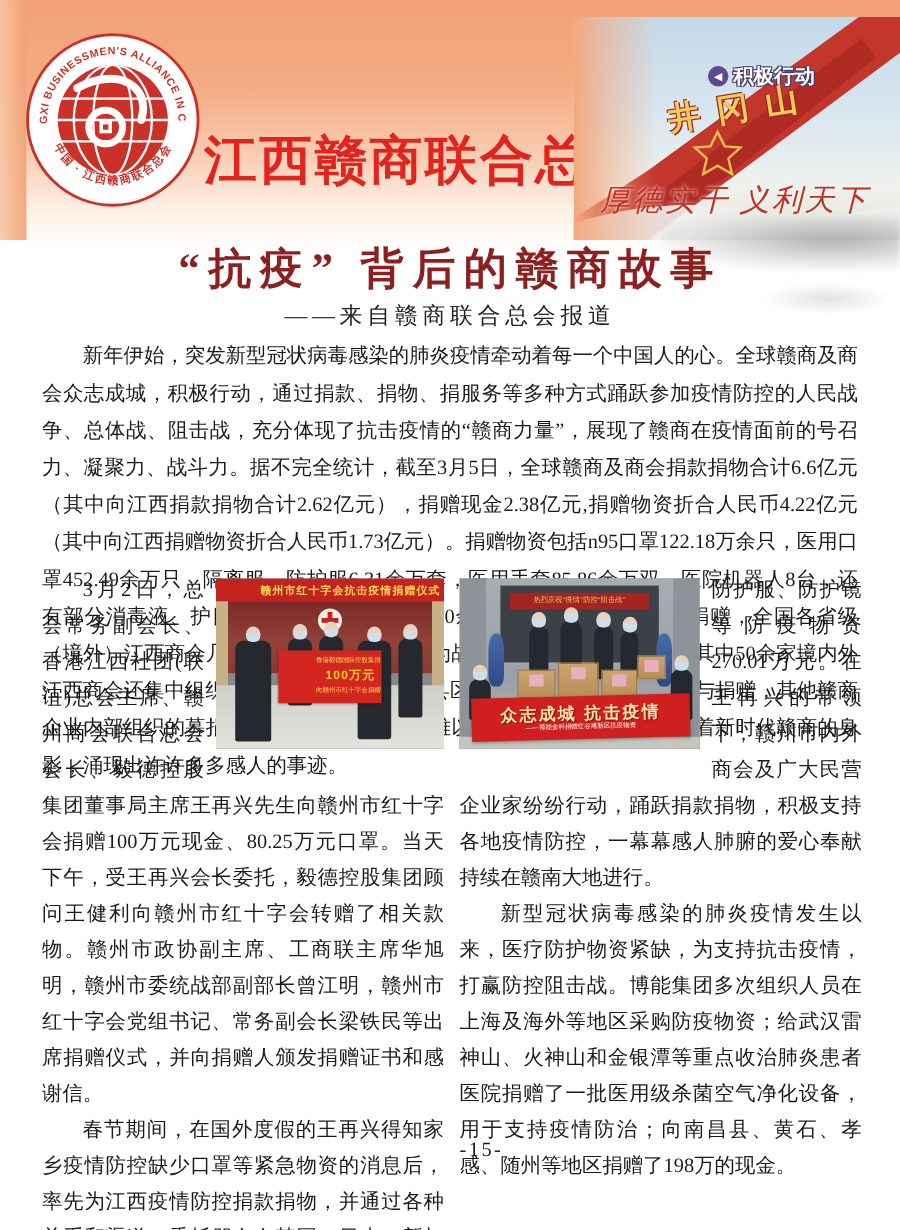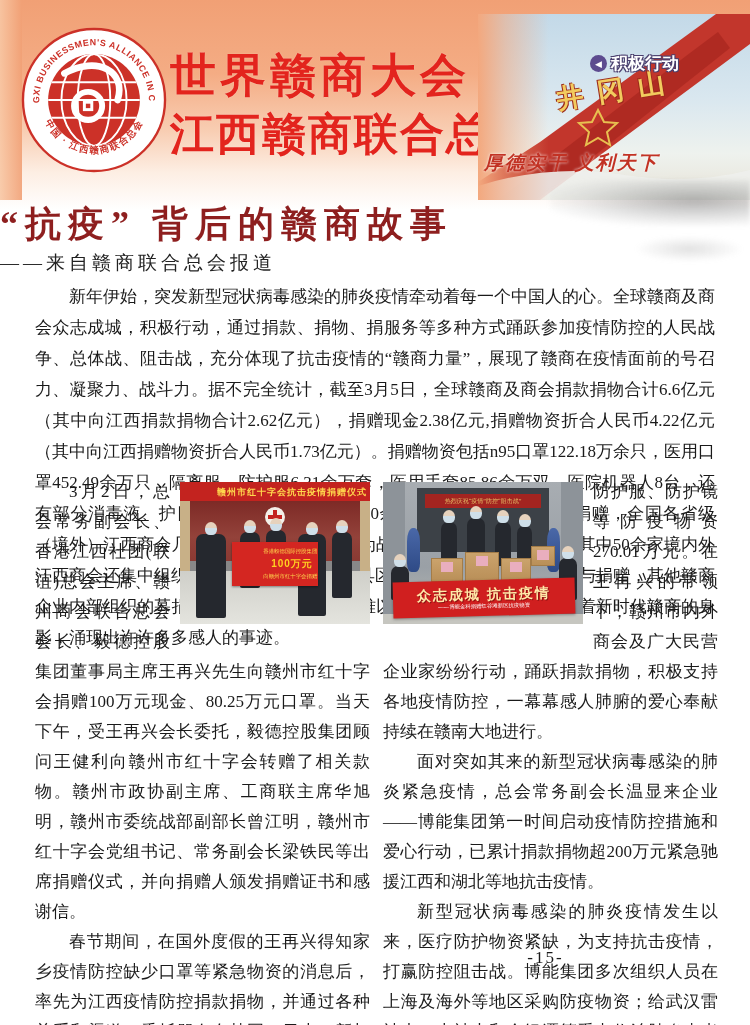--- a/index.html
+++ b/index.html
@@ -27,35 +27,35 @@
   .hphoto svg{position:absolute;inset:0;}
   .badge{position:absolute;left:112px;top:38px;display:flex;align-items:center;gap:4px;}
   .badge .tri{width:17px;height:17px;border-radius:50%;background:#5d4b8f;color:#ffffff;
               font-size:9px;display:flex;align-items:center;justify-content:center;
               font-family:"Liberation Sans",sans-serif;}
   .badge .lbl{font-family:"Liberation Sans","DejaVu Sans",sans-serif;font-weight:700;font-size:17px;color:#ffffff;
               text-shadow:1px 1px 0 #4a3f6e,-1px 1px 0 #4a3f6e,1px -1px 0 #4a3f6e,-1px -1px 0 #4a3f6e;}
   .monument-name{position:absolute;left:78px;top:58px;font-size:27px;font-weight:700;color:#f2cb5e;
               letter-spacing:14px;transform:rotate(-9deg);white-space:nowrap;
               text-shadow:1px 1px 0 #9c2a1c,-1px -1px 0 #9c2a1c;}
-  .slogan{position:absolute;left:6px;top:136px;font-size:19px;font-weight:700;color:#c23224;
+  .slogan{position:absolute;left:22px;top:136px;font-size:25px;font-weight:400;color:#c23224;
               letter-spacing:2px;white-space:nowrap;font-style:italic;
               text-shadow:0 0 3px rgba(255,255,255,.9);}
 
   
   .ink1{position:absolute;right:0;top:180px;width:200px;height:46px;
         background:radial-gradient(ellipse at 72% 45%,rgba(110,110,110,.5),rgba(150,150,150,.18) 55%,transparent 78%);
         filter:blur(2px);}
   .ink2{position:absolute;right:6px;top:236px;width:110px;height:26px;
         background:radial-gradient(ellipse,rgba(150,150,150,.28),transparent 70%);filter:blur(2px);}
 
   
-  .art-title{position:absolute;left:0;top:200px;width:750px;
+  .art-title{position:absolute;left:0;top:200px;width:750px;text-align:center;
              font-size:36px;font-weight:900;color:#8e1f1f;letter-spacing:7px;white-space:nowrap;}
-  .art-subtitle{position:absolute;left:0;top:250px;width:750px;text-align:left;
+  .art-subtitle{position:absolute;left:0;top:250px;width:750px;text-align:center;
              font-size:19px;color:#222222;letter-spacing:4px;}
 
   
   .intro{position:absolute;left:35px;top:281px;width:680px;font-size:17px;line-height:31px;
          text-align:justify;text-indent:2em;}
   .col{position:absolute;top:477px;width:335px;font-size:17px;line-height:30px;text-align:justify;}
   .col.left{left:35px;} .col.right{left:383px;}
   .para{margin:0;text-indent:2em;}
   .para.noindent{text-indent:0;}
 
@@ -102,21 +102,21 @@
   .boxx .lab{position:absolute;left:50%;top:3px;transform:translateX(-50%);width:12px;height:10px;background:#e9aebe;}
   .ph2-banner{position:absolute;left:10px;top:98px;width:182px;height:36px;background:#d01f1f;
       transform:rotate(-1.5deg);z-index:6;display:flex;flex-direction:column;align-items:center;
       justify-content:center;box-shadow:0 1px 3px rgba(0,0,0,.35);}
   .ph2-banner .main{font-size:14px;font-weight:900;color:#ffe9a8;letter-spacing:2px;line-height:15px;
       white-space:nowrap;font-family:"Liberation Sans",sans-serif;
       text-shadow:1px 1px 0 #8e1212;}
   .ph2-banner .sub{font-size:6px;color:#ffffff;line-height:8px;white-space:nowrap;transform:scale(.9);}
   .ph2-ground{position:absolute;left:0;bottom:0;width:100%;height:10px;background:#c6c6c0;}
 
-  .page-number{position:absolute;left:383px;top:948px;width:325px;text-align:center;font-size:17px;
+  .page-number{position:absolute;left:383px;top:948px;width:325px;text-align:left;font-size:17px;
       letter-spacing:2px;color:#1a1a1a;}
 </style>
 </head>
 <body>
 
 <div class="page">
 
   <div class="header">
     <div class="header-light-left"></div>
 
@@ -144,21 +144,20 @@
         <rect x="44.5" y="52.5" width="3" height="3" fill="#cc3128"></rect>
         <text font-size="6" font-weight="bold" fill="#cc3128" letter-spacing="0.4" font-family="Liberation Sans, DejaVu Sans, sans-serif">
           <textPath href="#arcTop" startOffset="50%" text-anchor="middle">JIANGXI BUSINESSMEN'S ALLIANCE IN CHINA</textPath>
         </text>
         <text font-size="6.4" font-weight="bold" fill="#cc3128" letter-spacing="1" font-family="Liberation Sans, DejaVu Sans, sans-serif">
           <textPath href="#arcBot" startOffset="50%" text-anchor="middle">中国 · 江西赣商联合总会</textPath>
         </text>
       </svg>
     </div>
 
-    <div class="hdr-title l1">世界赣商大会</div>
     <div class="hdr-title l2">江西赣商联合总会</div>
 
     <div class="hphoto">
       <div class="sky"></div>
       <svg viewBox="0 0 272 186" width="272" height="186">
         <path d="M 0,186 L 0,168 62,128 238,0 272,0 272,30 86,168 62,186 Z" fill="#c2362c"></path>
         <path d="M 20,186 L 208,42 240,18 252,34 96,158 58,186 Z" fill="#a8271f" opacity="0.75"></path>
         <path d="M 120,96 l 6,12 13,1 -10,9 3,13 -12,-7 -12,7 3,-13 -10,-9 13,-1 Z" fill="none" stroke="#e8c050" stroke-width="2"></path>
         <path d="M 0,186 L 0,172 Q 70,150 140,160 Q 210,172 272,156 L 272,186 Z" fill="#eef0ec" opacity="0.9"></path>
       </svg>
@@ -257,20 +256,19 @@
             <span class="lab"></span>
           </div>
         <div class="ph2-banner">
           <span class="main">众志成城  抗击疫情</span>
           <span class="sub">——博能金科捐赠红谷滩新区抗疫物资</span>
         </div>
         <div class="ph2-ground"></div>
       </div>
       <span>防护服、防护镜等防疫物资270.01万元。在王再兴的带领下，赣州市内外商会及广大民营企业家纷纷行动，踊跃捐款捐物，积极支持各地疫情防控，一幕幕感人肺腑的爱心奉献持续在赣南大地进行。</span>
     </div>
-    <p class="para">面对突如其来的新型冠状病毒感染的肺炎紧急疫情，总会常务副会长温显来企业——博能集团第一时间启动疫情防控措施和爱心行动，已累计捐款捐物超200万元紧急驰援江西和湖北等地抗击疫情。</p>
     <p class="para">新型冠状病毒感染的肺炎疫情发生以来，医疗防护物资紧缺，为支持抗击疫情，打赢防控阻击战。博能集团多次组织人员在上海及海外等地区采购防疫物资；给武汉雷神山、火神山和金银潭等重点收治肺炎患者医院捐赠了一批医用级杀菌空气净化设备，用于支持疫情防治；向南昌县、黄石、孝感、随州等地区捐赠了198万的现金。</p>
 
   </div>
 
   <div class="page-number">-15-</div>
 
 </div>
 
 </body></html>

